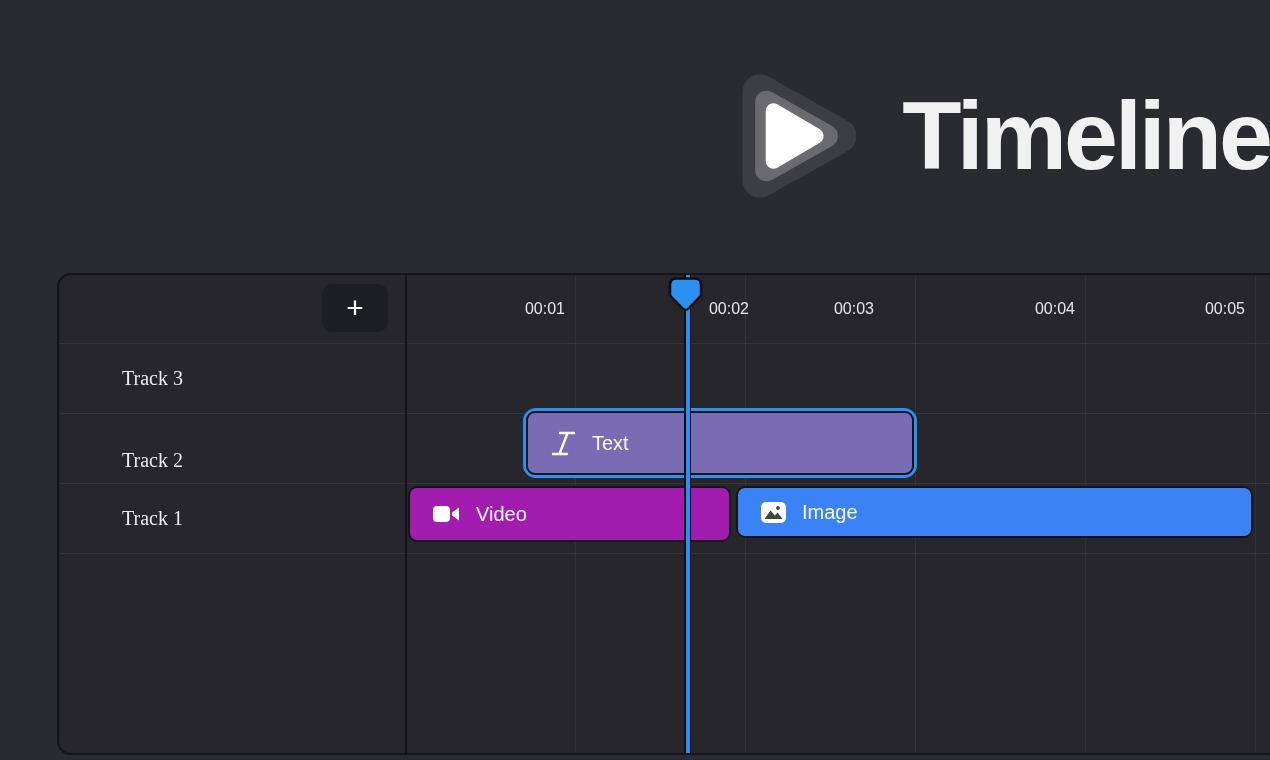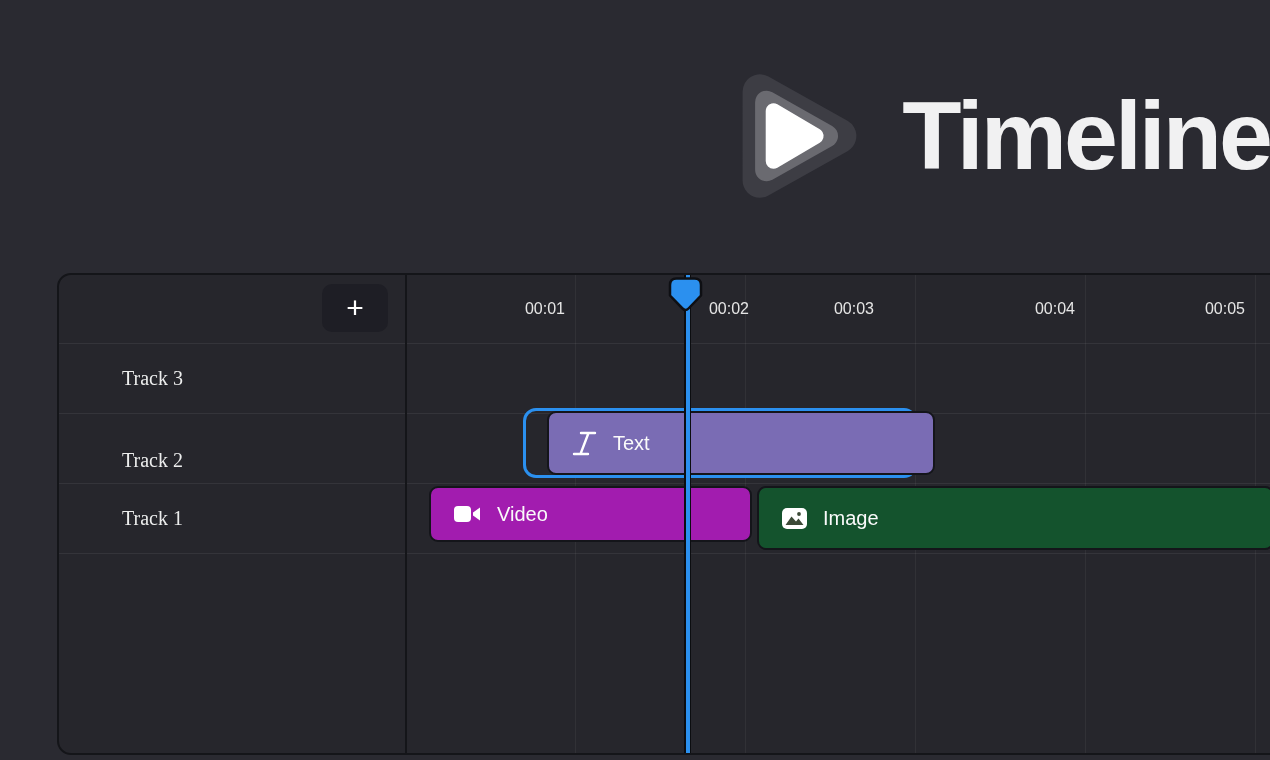--- a/index.html
+++ b/index.html
@@ -68,24 +68,23 @@
   }
 
   
   .clip{
     position:absolute;
     display:flex;align-items:center;gap:15px;
     padding-left:22px;box-sizing:border-box;
     border:2px solid #14151a;border-radius:9px;
     color:#fafafa;font-size:20px;font-weight:500;
     cursor:pointer;
-    margin-left:21px;
   }
   .clip-video{left:349px;top:211px;width:323px;height:56px;background:#a21caf;}
-  .clip-image{left:677px;top:211px;width:517px;height:64px;background:#14532d;}
+  .clip-image{left:677px;top:211px;width:517px;height:52px;background:#3b82f6;}
   .clip-selection{
     position:absolute;left:464px;top:133px;width:394px;height:70px;
     box-sizing:border-box;
     border:3px solid #2b90ef;border-radius:13px;
     cursor:pointer;
   }
   .clip-text{
     position:relative;left:0;top:0;width:100%;height:100%;
     background:#7a6cb4;
   }

